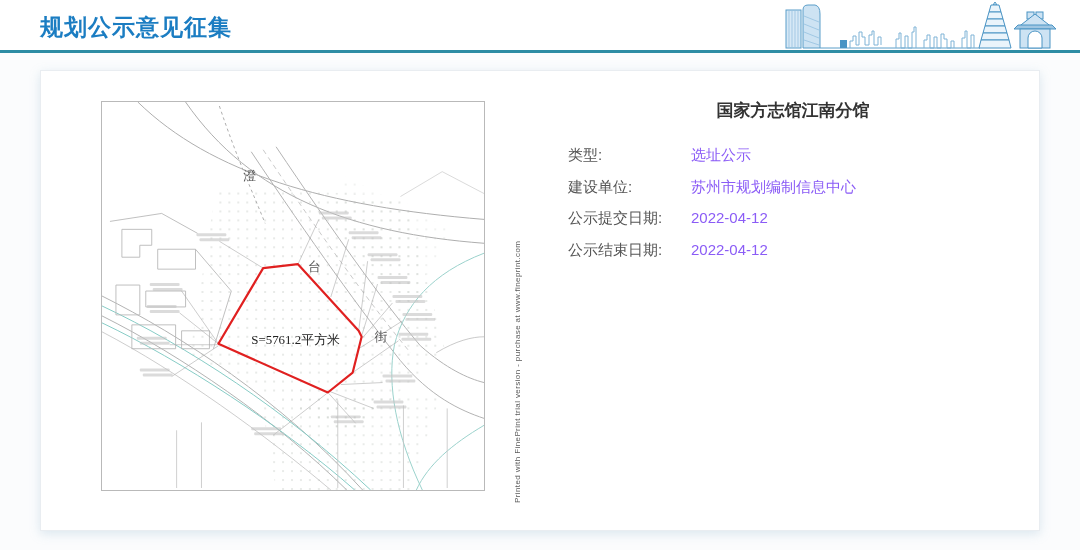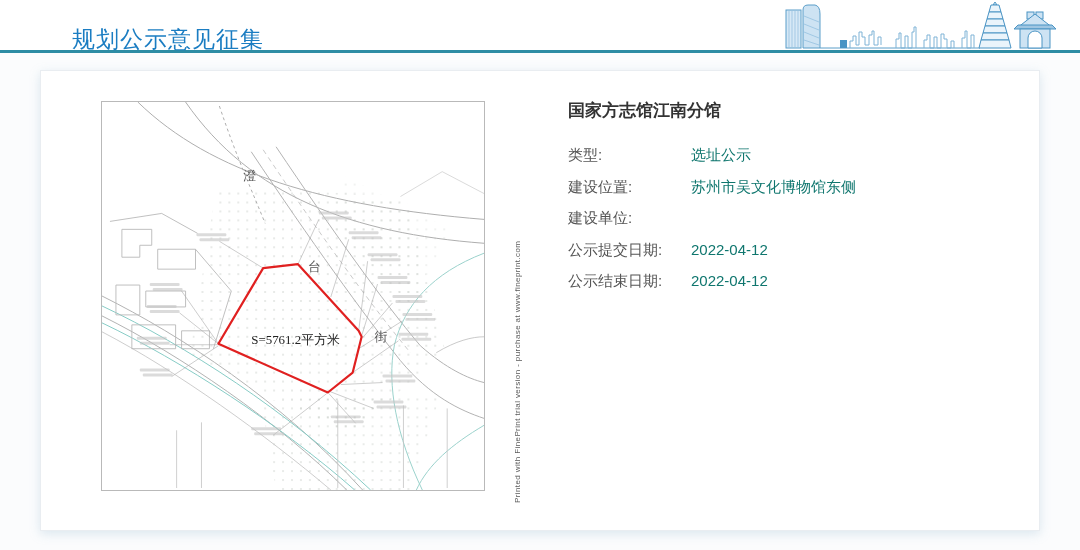--- a/index.html
+++ b/index.html
@@ -2,45 +2,45 @@
 <html><head>
 <meta charset="utf-8">
 <style>
   * { margin:0; padding:0; box-sizing:border-box; }
   html,body { width:1080px; height:550px; overflow:hidden;
     font-family:"Liberation Sans", sans-serif; background:#fbfcfd; }
 
   
   .header { position:absolute; left:0; top:0; width:1080px; height:53px;
     background:#ffffff; border-bottom:3px solid #2d8ca4; }
-  .page-title { position:absolute; left:40px; top:24px;
-    font-size:23px; font-weight:normal; color:#1b7dc2; letter-spacing:1px;margin-left:32px; }
+  .page-title { position:absolute; left:40px; top:12px;
+    font-size:23px; font-weight:bold; color:#1b7dc2; letter-spacing:1px; }
   .skyline { position:absolute; right:24px; bottom:0px; width:272px; height:48px; }
 
   
   .card { position:absolute; left:40px; top:70px; width:1000px; height:461px;
     background:#ffffff; border:1px solid #e9edf1;
     box-shadow:0 3px 10px rgba(140,180,205,.28); }
 
   
   .map-frame { position:absolute; left:60px; top:30px; width:384px; height:390px;
     border:1px solid #b9b9b9; background:#fff; cursor:pointer; }
   .map-frame svg { display:block; }
   .map-serif { font-family:"Liberation Serif","DejaVu Serif",serif; }
 
   .watermark { position:absolute; left:472px; top:158px; height:274px;
     writing-mode:vertical-rl; transform:rotate(180deg);
     font-size:8px; color:#5a5a5a; letter-spacing:.4px; white-space:nowrap; }
 
   
   .details { position:absolute; left:527px; top:28px; width:450px; }
-  .proj-title { font-size:17px; font-weight:bold; color:#333333; margin-bottom:24px; }
+  .proj-title { font-size:17px; font-weight:bold; color:#333333; margin-bottom:24px;text-align:center; }
   .drow { height:31.5px; font-size:15px; display:flex; align-items:flex-start; }
   .dlabel { width:123px; color:#555555; flex:none; }
-  .dvalue { color:#0f766e; }
+  .dvalue { color:#8b5cf6; }
 </style>
 </head>
 <body>
 
 <div class="header">
   <div class="page-title">规划公示意见征集</div>
 
   <svg class="skyline" viewBox="0 0 272 48">
     <g stroke="#5b9ec9" stroke-width="1" fill="#d7e9f6">
 
@@ -208,25 +208,22 @@
   <div class="watermark">Printed with FinePrint trial version - purchase at www.fineprint.com</div>
 
   <div class="details">
     <div class="proj-title">国家方志馆江南分馆</div>
 
     <div class="drow">
       <span class="dlabel">类型:</span>
       <span class="dvalue">选址公示</span>
     </div>
     <div class="drow">
-      <span class="dlabel">建设位置:</span>
-      <span class="dvalue">苏州市吴文化博物馆东侧</span>
-    </div>
-    <div class="drow">
       <span class="dlabel">建设单位:</span>
+      <span class="dvalue">苏州市规划编制信息中心</span>
     </div>
     <div class="drow">
       <span class="dlabel">公示提交日期:</span>
       <span class="dvalue">2022-04-12</span>
     </div>
     <div class="drow">
       <span class="dlabel">公示结束日期:</span>
       <span class="dvalue">2022-04-12</span>
     </div>
   </div>

